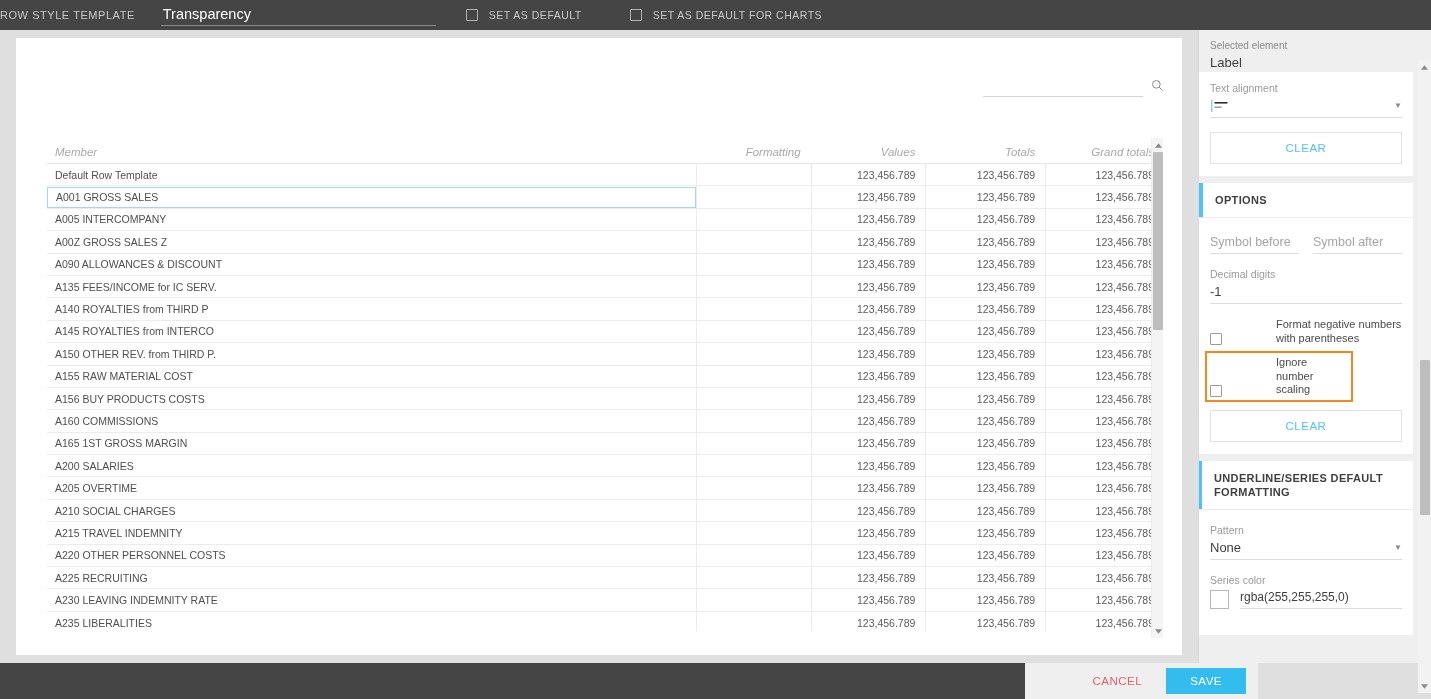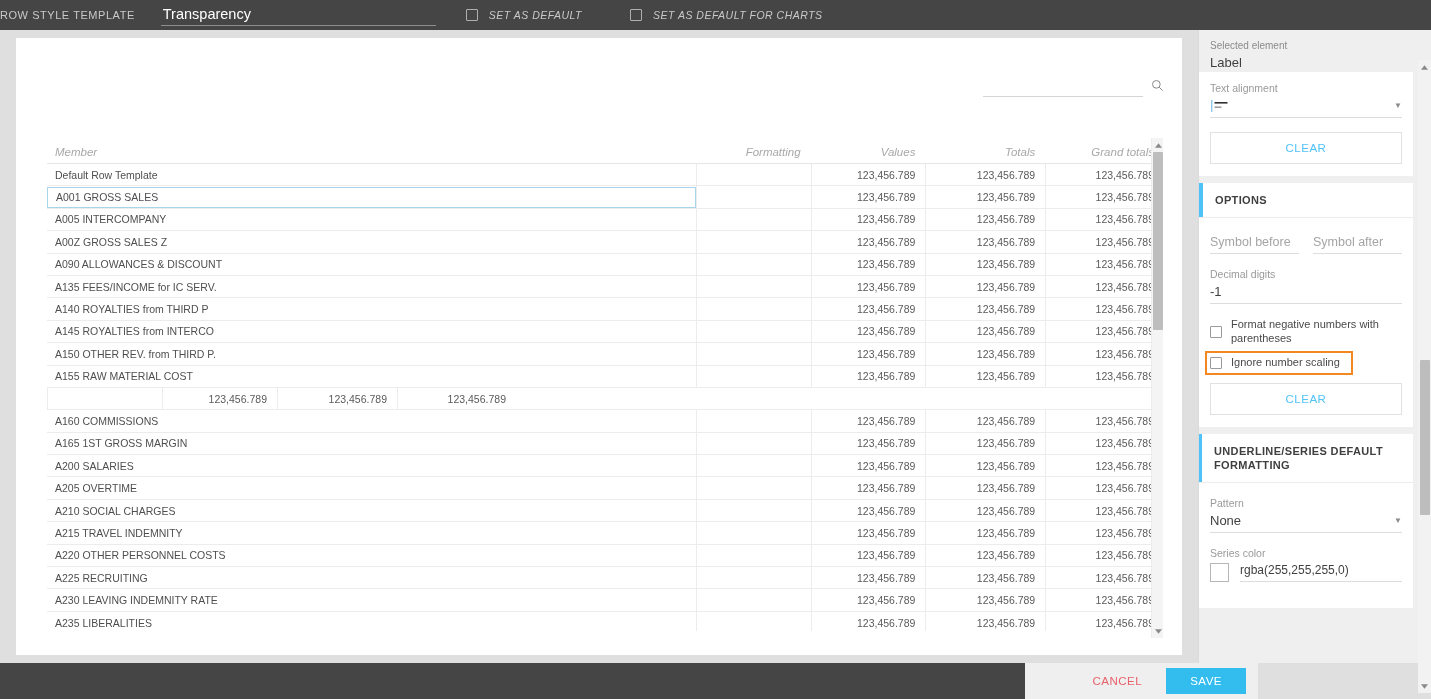--- a/index.html
+++ b/index.html
@@ -25,21 +25,21 @@
     margin-left: 26px; width: 275px;
     border-bottom: 1px solid #8d8d8d;
     padding-bottom: 1px;
   }
   .tb-input {
     width: 100%; background: transparent; border: 0; outline: 0;
     color: #ffffff; font-size: 14.5px;
     font-family: "Liberation Sans", sans-serif;
     padding: 0 0 2px 2px;
   }
-  .tb-check-group { display: flex; align-items: center; margin-left: 30px; font-style: italic; }
+  .tb-check-group { display: flex; align-items: center; margin-left: 30px; }
   .tb-check-group.second { margin-left: 48px; }
   .cbox-dark {
     width: 12px; height: 12px;
     border: 1px solid #b0b0b0; background: transparent;
     border-radius: 1px;
   }
   .tb-check-label {
     color: #c9c9c9; font-size: 10.5px; letter-spacing: .5px;
     margin-left: 11px; white-space: nowrap;
   }
@@ -179,21 +179,21 @@
 
   .sym-row { display: flex; gap: 14px; margin-bottom: 14px; }
   .sym-col { flex: 1; border-bottom: 1px solid #ddd; padding-bottom: 3px; }
   .sym-col input {
     width: 100%; border: 0; outline: 0; background: transparent;
     font-size: 12.5px; color: #3f3f3f;
     font-family: "Liberation Sans", sans-serif;
   }
   .sym-col input::placeholder { color: #a5a5a5; }
 
-  .chk-row { display: flex; align-items: center; margin-bottom: 6px; }
+  .chk-row { display: flex; align-items: flex-end; margin-bottom: 6px; gap: 45px; }
   .chk-row.highlighted {
     border: 2px solid #f2881f; padding: 3px 5px 3px 3px;
     margin-left: -5px; margin-bottom: 8px; width: 148px;
   }
   .cbox {
     width: 12px; height: 12px; border: 1px solid #9b9b9b;
     background: #fff; flex: none; margin-top: 1px; border-radius: 1px;
   }
   .chk-label {
     font-size: 11px; color: #4a4a4a; margin-left: 9px; line-height: 13.5px;
@@ -349,20 +349,21 @@
           <div class="cell c-grand">123,456.789</div>
         </div>
         <div class="row">
           <div class="cell c-member">A155 RAW MATERIAL COST</div>
           <div class="cell c-fmt"></div>
           <div class="cell c-val">123,456.789</div>
           <div class="cell c-tot">123,456.789</div>
           <div class="cell c-grand">123,456.789</div>
         </div>
         <div class="row">
+          <div class="cell c-member">A156 BUY PRODUCTS COSTS</div>
           <div class="cell c-fmt"></div>
           <div class="cell c-val">123,456.789</div>
           <div class="cell c-tot">123,456.789</div>
           <div class="cell c-grand">123,456.789</div>
         </div>
         <div class="row">
           <div class="cell c-member">A160 COMMISSIONS</div>
           <div class="cell c-fmt"></div>
           <div class="cell c-val">123,456.789</div>
           <div class="cell c-tot">123,456.789</div>

